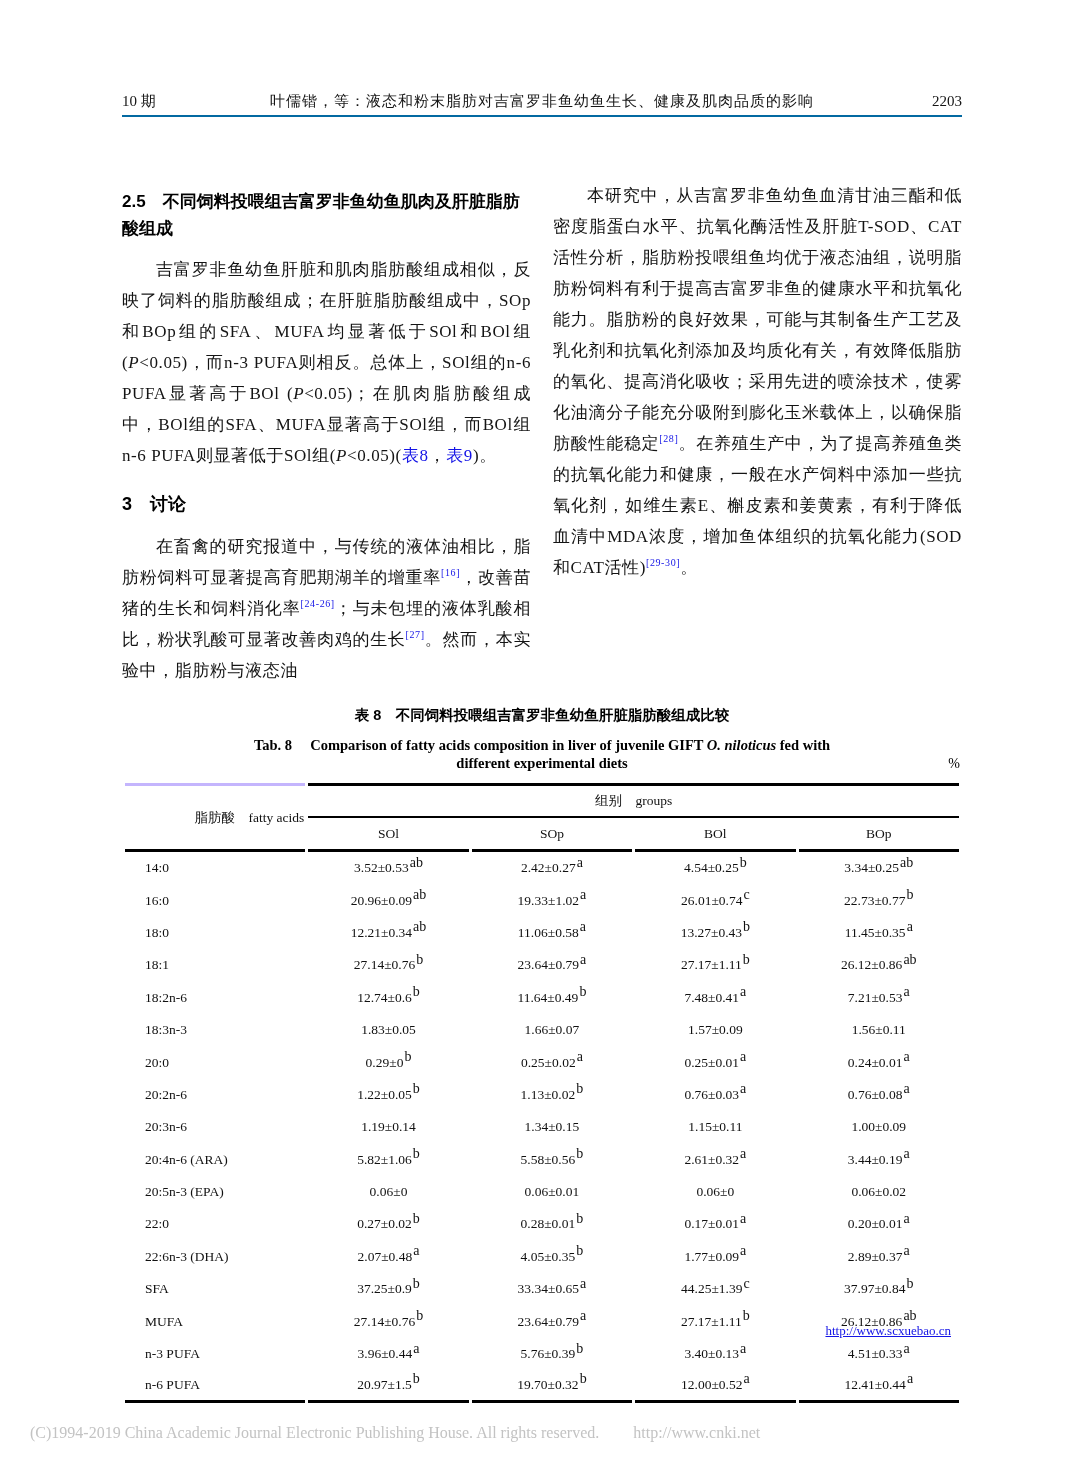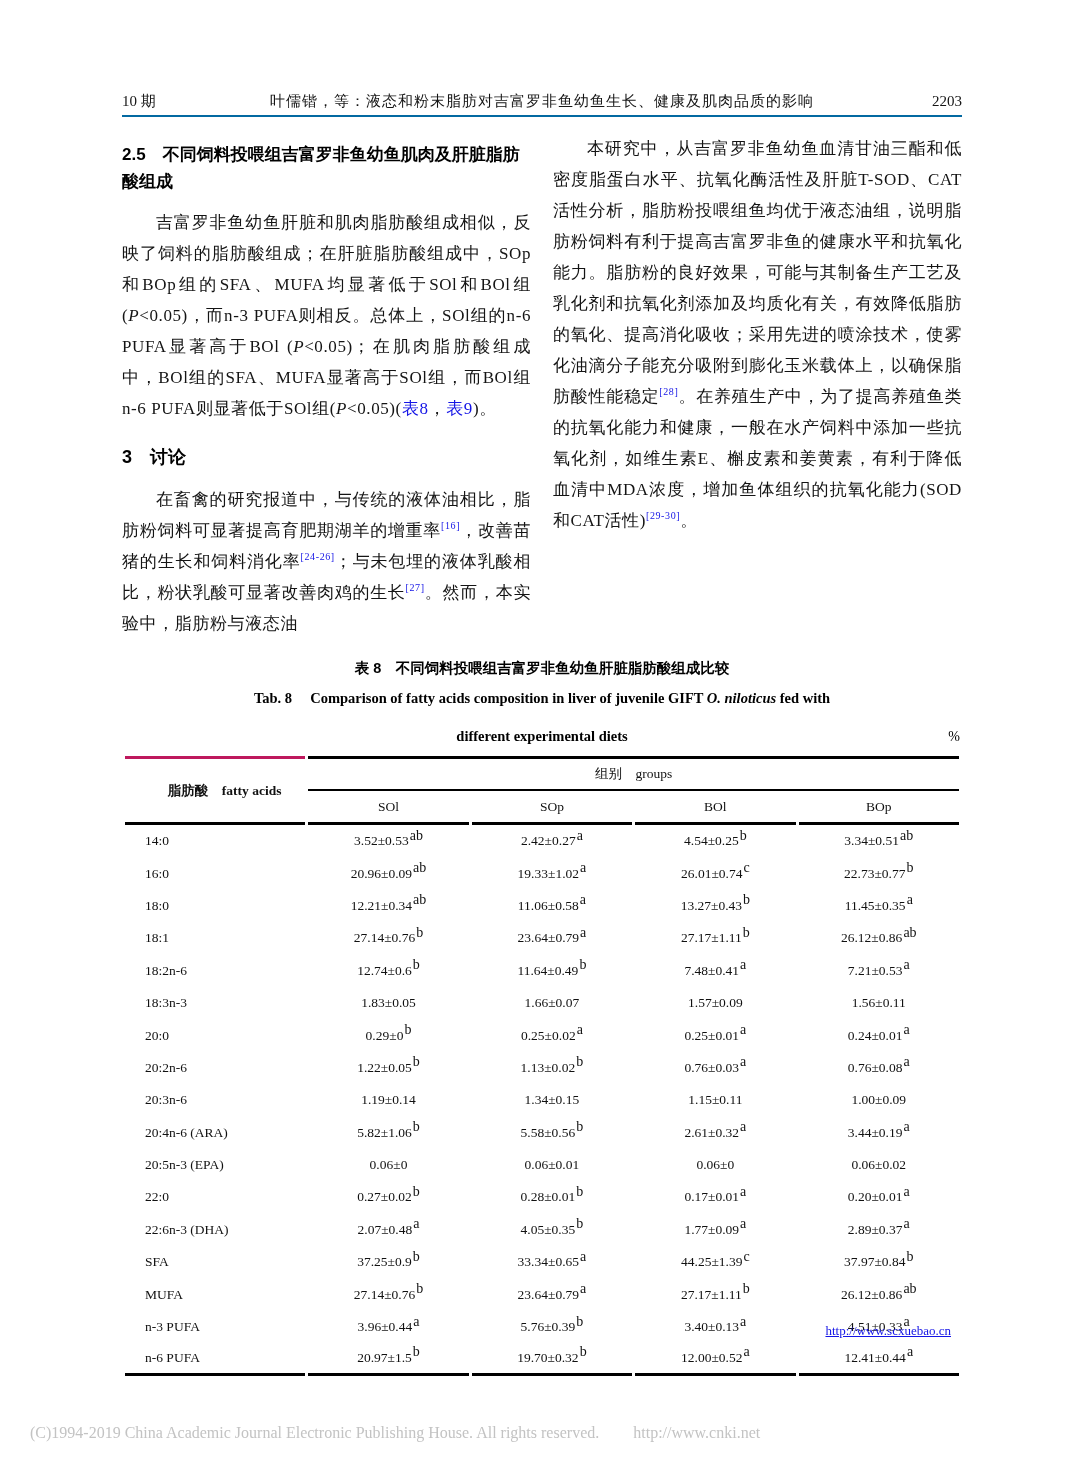--- a/index.html
+++ b/index.html
@@ -14,21 +14,21 @@
   .pagehead {
     margin-top:92px; display:flex; align-items:baseline;
     font-size:15px; padding-bottom:4px; border-bottom:2px solid #0369a1;
   }
   .pagehead .pno { width:90px; }
   .pagehead .ptitle { flex:1; text-align:center; letter-spacing:1px; }
   .pagehead .pnum { width:90px; text-align:right; }
 
   
   .columns { display:flex; gap:22px; margin-top:16px; }
-  .col { width:409px; }
+  .col { width:409px;margin-top:47px; }
 
   h2.sec {
     font-family:"Liberation Sans", sans-serif; font-weight:bold;
     font-size:17px; line-height:27px; margin:8px 0 12px 0; color:#000;
   }
   h2.sec3 {
     font-family:"Liberation Sans", sans-serif; font-weight:bold;
     font-size:18px; line-height:26px; margin:20px 0 14px 0; color:#000;
   }
   p.body {
@@ -40,33 +40,33 @@
   .tlink { color:#1414e6; }
   sup.cite { color:#1414e6; font-size:10px; line-height:0; }
 
   
   .tblock { margin-top:20px; }
   .tbl-title-cn {
     text-align:center; font-family:"Liberation Sans", sans-serif;
     font-weight:bold; font-size:14.5px; color:#000;
   }
   .tbl-title-en { text-align:center; font-weight:bold; font-size:14.5px; margin-top:11px; color:#000; }
-  .tbl-title-en2 { position:relative; text-align:center; font-weight:bold; font-size:14.5px; margin-top:20px; color:#000; }
+  .tbl-title-en2 { position:relative; text-align:center; font-weight:bold; font-size:14.5px; margin-top:0; color:#000; }
   .tbl-title-en2 .unit { position:absolute; right:2px; bottom:0; font-weight:normal; font-size:14px; }
 
   table.data {
     width:100%; margin-top:11px; border-collapse:separate; border-spacing:3px 0;
     font-size:13.5px; color:#111;
   }
   table.data col.c0 { width:21.8%; }
   table.data col.cg { width:19.4%; }
   table.data th { font-weight:normal;margin-top:48px; }
   table.data thead th.fa-head {
-    text-align:center; padding-left:20px; vertical-align:middle;
-    border-top:3px solid #be185d; border-bottom:3px solid #000;font-weight:bold;
+    text-align:right; padding-left:20px; vertical-align:middle;
+    border-top:3px solid #c4b5fd; border-bottom:3px solid #000;
   }
   table.data thead th.grp-head {
     height:35px; text-align:center; vertical-align:middle;
     border-top:3px solid #000; border-bottom:2px solid #000;
   }
   table.data thead tr.sub th { height:34px; text-align:center; border-bottom:3px solid #000; }
   table.data tbody td { height:32.4px; text-align:center; padding:0; }
   table.data tbody td.lbl { text-align:left; padding-left:20px; }
   table.data tbody tr:last-child td { border-bottom:3px solid #000; }
   sup.sig { font-size:14px; line-height:0; vertical-align:super; margin-left:1px; }
@@ -131,21 +131,21 @@
             <th>BOl</th>
             <th>BOp</th>
           </tr>
       </thead>
       <tbody>
           <tr>
             <td class="lbl">14:0</td>
             <td><span>3.52±0.53</span><sup class="sig">ab</sup></td>
             <td><span>2.42±0.27</span><sup class="sig">a</sup></td>
             <td><span>4.54±0.25</span><sup class="sig">b</sup></td>
-            <td><span>3.34±0.51</span><sup class="sig">ab</sup></td>
+            <td><span>3.34±0.25</span><sup class="sig">ab</sup></td>
           </tr>
           <tr>
             <td class="lbl">16:0</td>
             <td><span>20.96±0.09</span><sup class="sig">ab</sup></td>
             <td><span>19.33±1.02</span><sup class="sig">a</sup></td>
             <td><span>26.01±0.74</span><sup class="sig">c</sup></td>
             <td><span>22.73±0.77</span><sup class="sig">b</sup></td>
           </tr>
           <tr>
             <td class="lbl">18:0</td>

